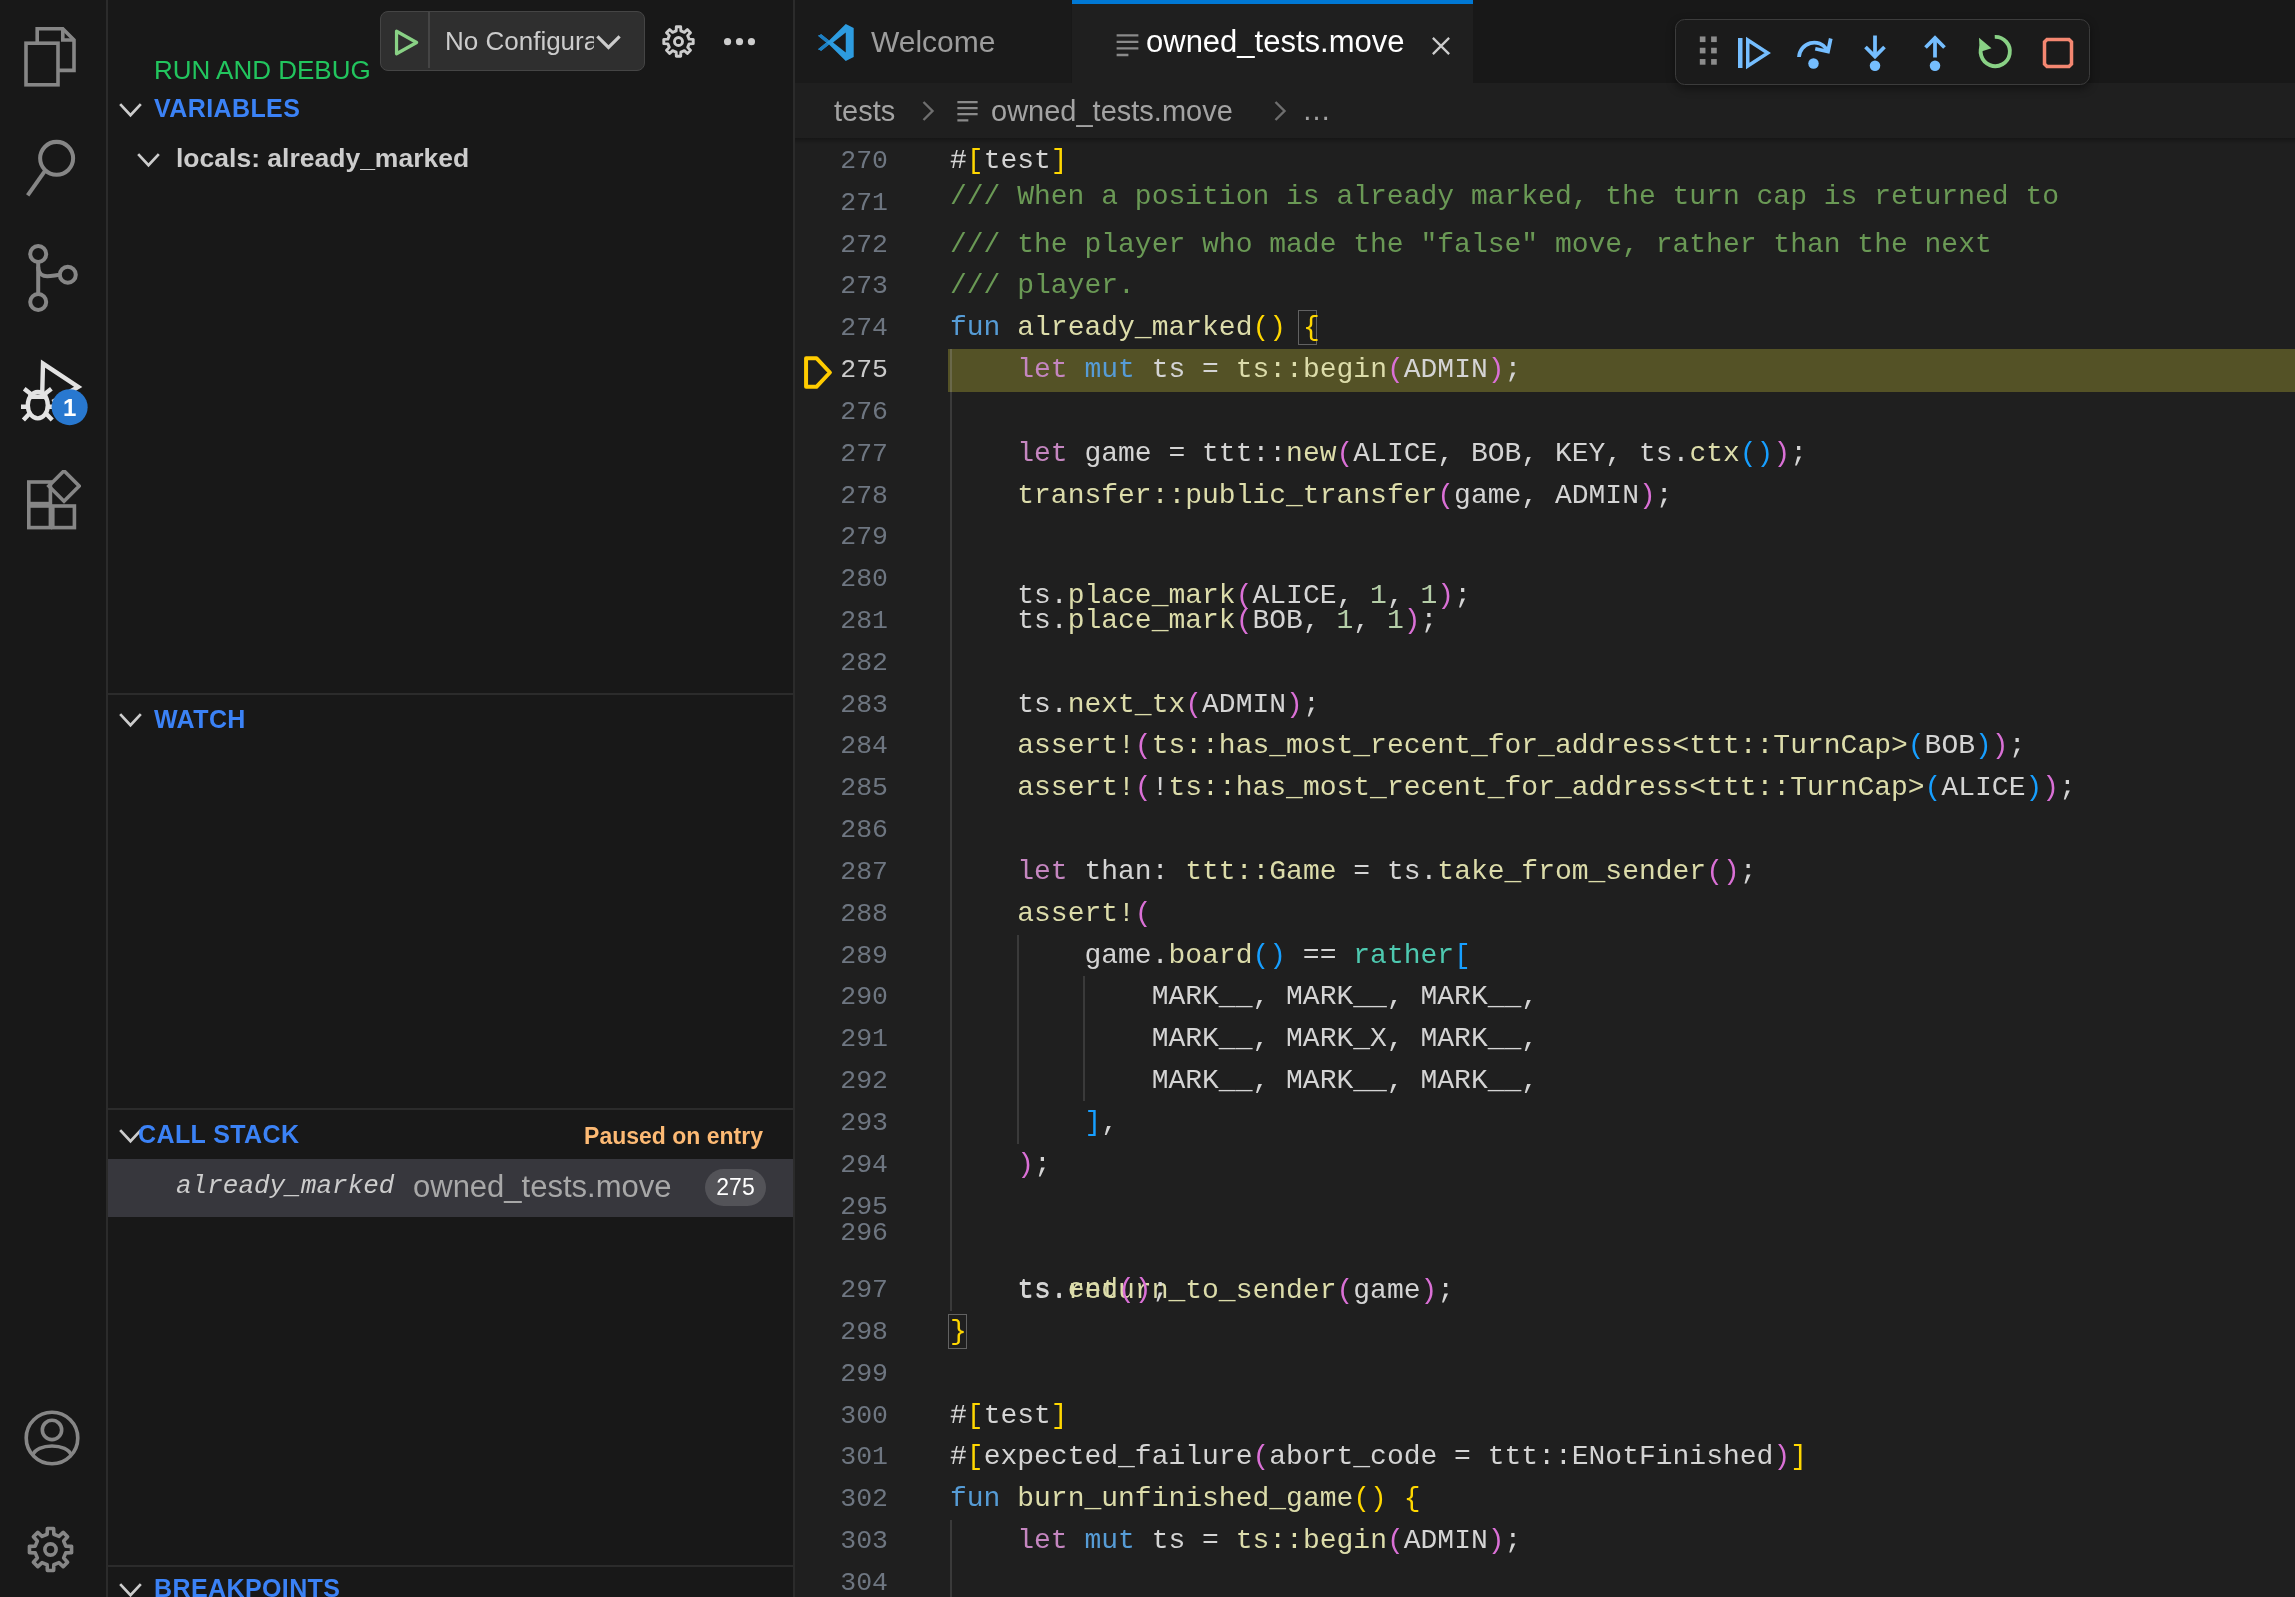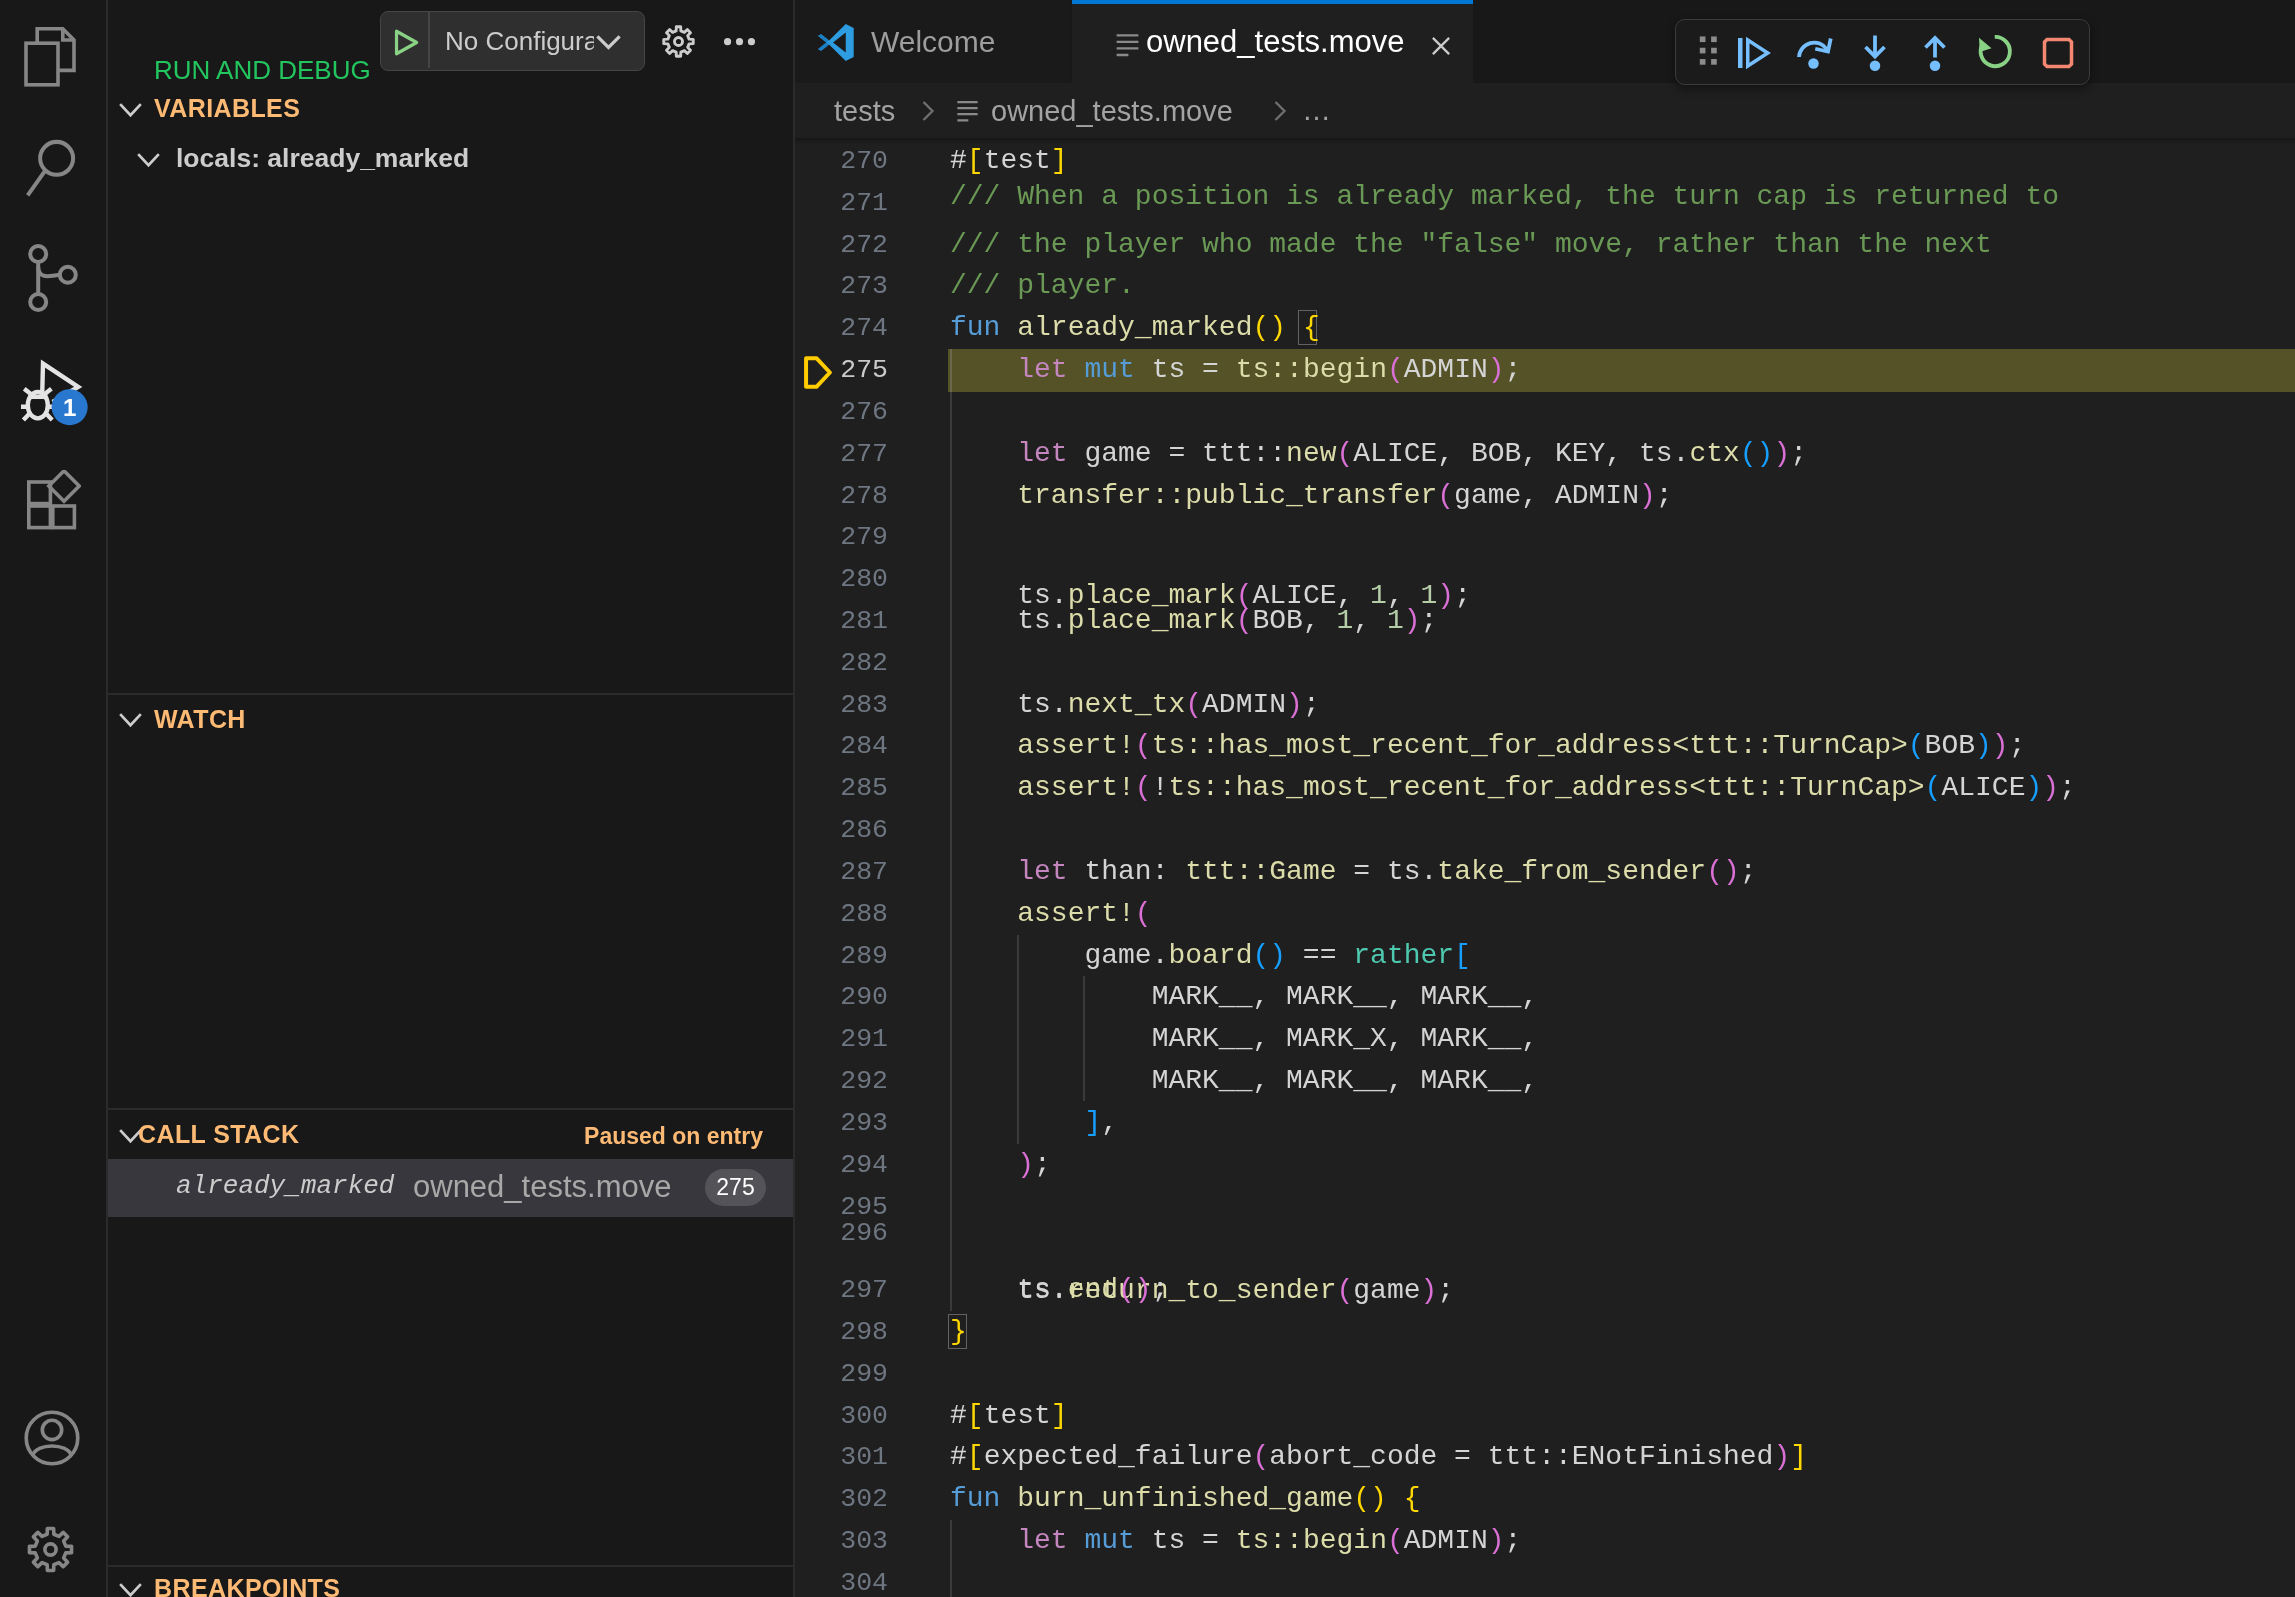--- a/index.html
+++ b/index.html
@@ -8,21 +8,21 @@
   .abs { position:absolute; }
   .mono { font-family:"Liberation Mono", monospace; }
   
   #activitybar { left:0; top:0; width:106px; height:1597px; background:#181818; }
   #actborder { left:106px; top:0; width:1.6px; height:1597px; background:#2b2b2b; }
   #sidebar { left:108px; top:0; width:685px; height:1597px; background:#181818; }
   #sideborder { left:793px; top:0; width:1.6px; height:1597px; background:#2b2b2b; }
   #editor { left:795px; top:0; width:1501px; height:1597px; background:#1f1f1f; }
   #tabbar { left:0; top:0; width:1501px; height:83px; background:#181818; }
   
-  .sechead { font-size:25px; font-weight:700; color:#fdba74; letter-spacing:0.4px; }
+  .sechead { font-size:25px; font-weight:700; color:#3b82f6; letter-spacing:0.4px; }
   .sep { left:0; width:685px; height:1.6px; background:#2b2b2b; }
   
   .cl { position:absolute; left:950px; font-family:"Liberation Mono", monospace; font-size:28px; line-height:42px; white-space:pre; color:#d4d4d4; }
   .ln { position:absolute; left:795px; width:93px; text-align:right; font-family:"Liberation Mono", monospace; font-size:26.5px; line-height:42px; color:#6e7681; }
   .w { color:#d4d4d4; } .kh { color:#dcdcaa; } .kb { color:#569cd6; }
   .kp { color:#c586c0; } .tl { color:#4ec9b0; } .gr { color:#b5cea8; }
   .cm { color:#6a9955; } .g { color:#ffd700; } .m { color:#da70d6; } .b { color:#179fff; }
   .guide { position:absolute; width:1.6px; background:#3a3a3a; }
 </style>
 </head>

